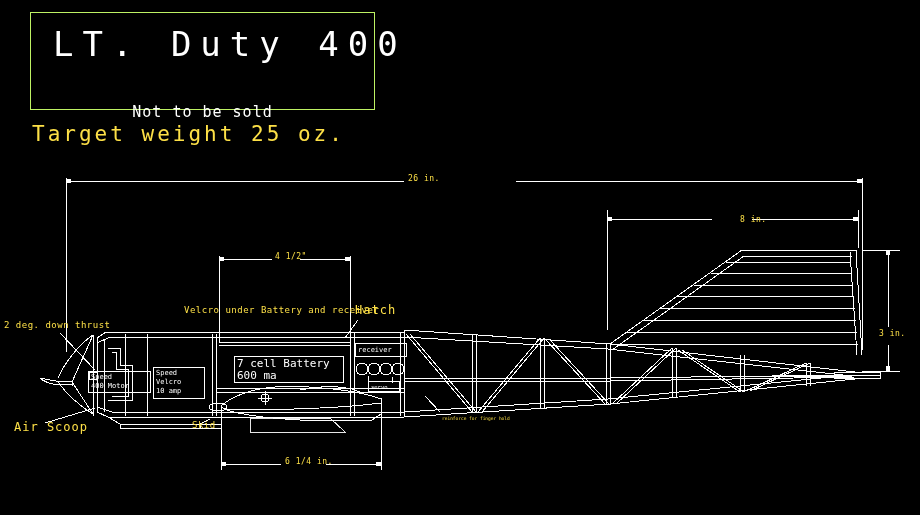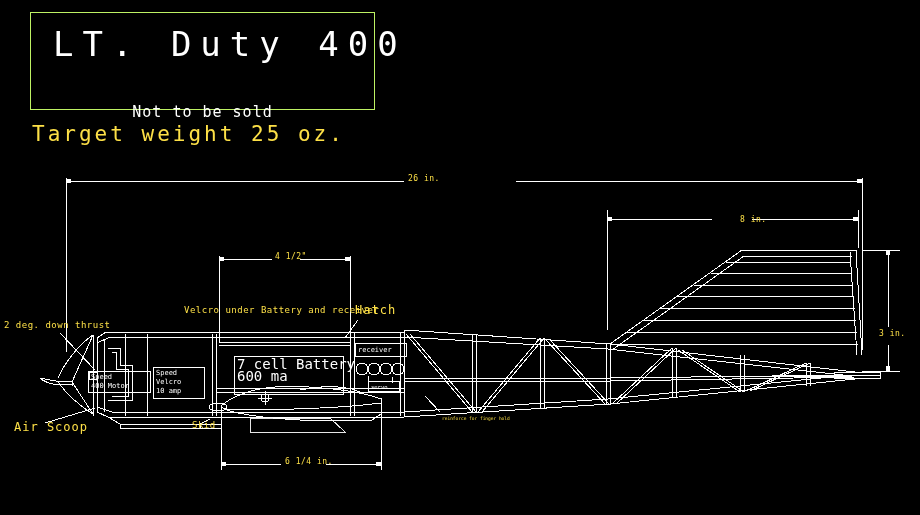--- a/index.html
+++ b/index.html
@@ -265,21 +265,21 @@
     <div>Speed</div>
     <div>400 Motor</div>
   </div>
 
   <div class="boxlbl" style="left:153px;top:367px;width:52px;height:32px;">
     <div>Speed</div>
     <div>Velcro</div>
     <div>10 amp</div>
   </div>
 
-  <div class="boxlbl" style="left:234px;top:356px;width:110px;height:39px;font-size:14px;line-height:12px;">
+  <div class="boxlbl" style="left:234px;top:356px;width:110px;height:27px;font-size:11px;line-height:12px;">
     <div>7 cell Battery</div>
     <div>600 ma</div>
   </div>
 
   <div class="boxlbl" style="left:355px;top:343px;width:52px;height:14px;font-size:7px;line-height:11px;">
     <div>receiver</div>
   </div>
 
   <div class="boxlbl" style="left:368px;top:381px;width:32px;height:11px;font-size:5.5px;line-height:8px;padding:1px 2px;">
     <div>servo</div>

